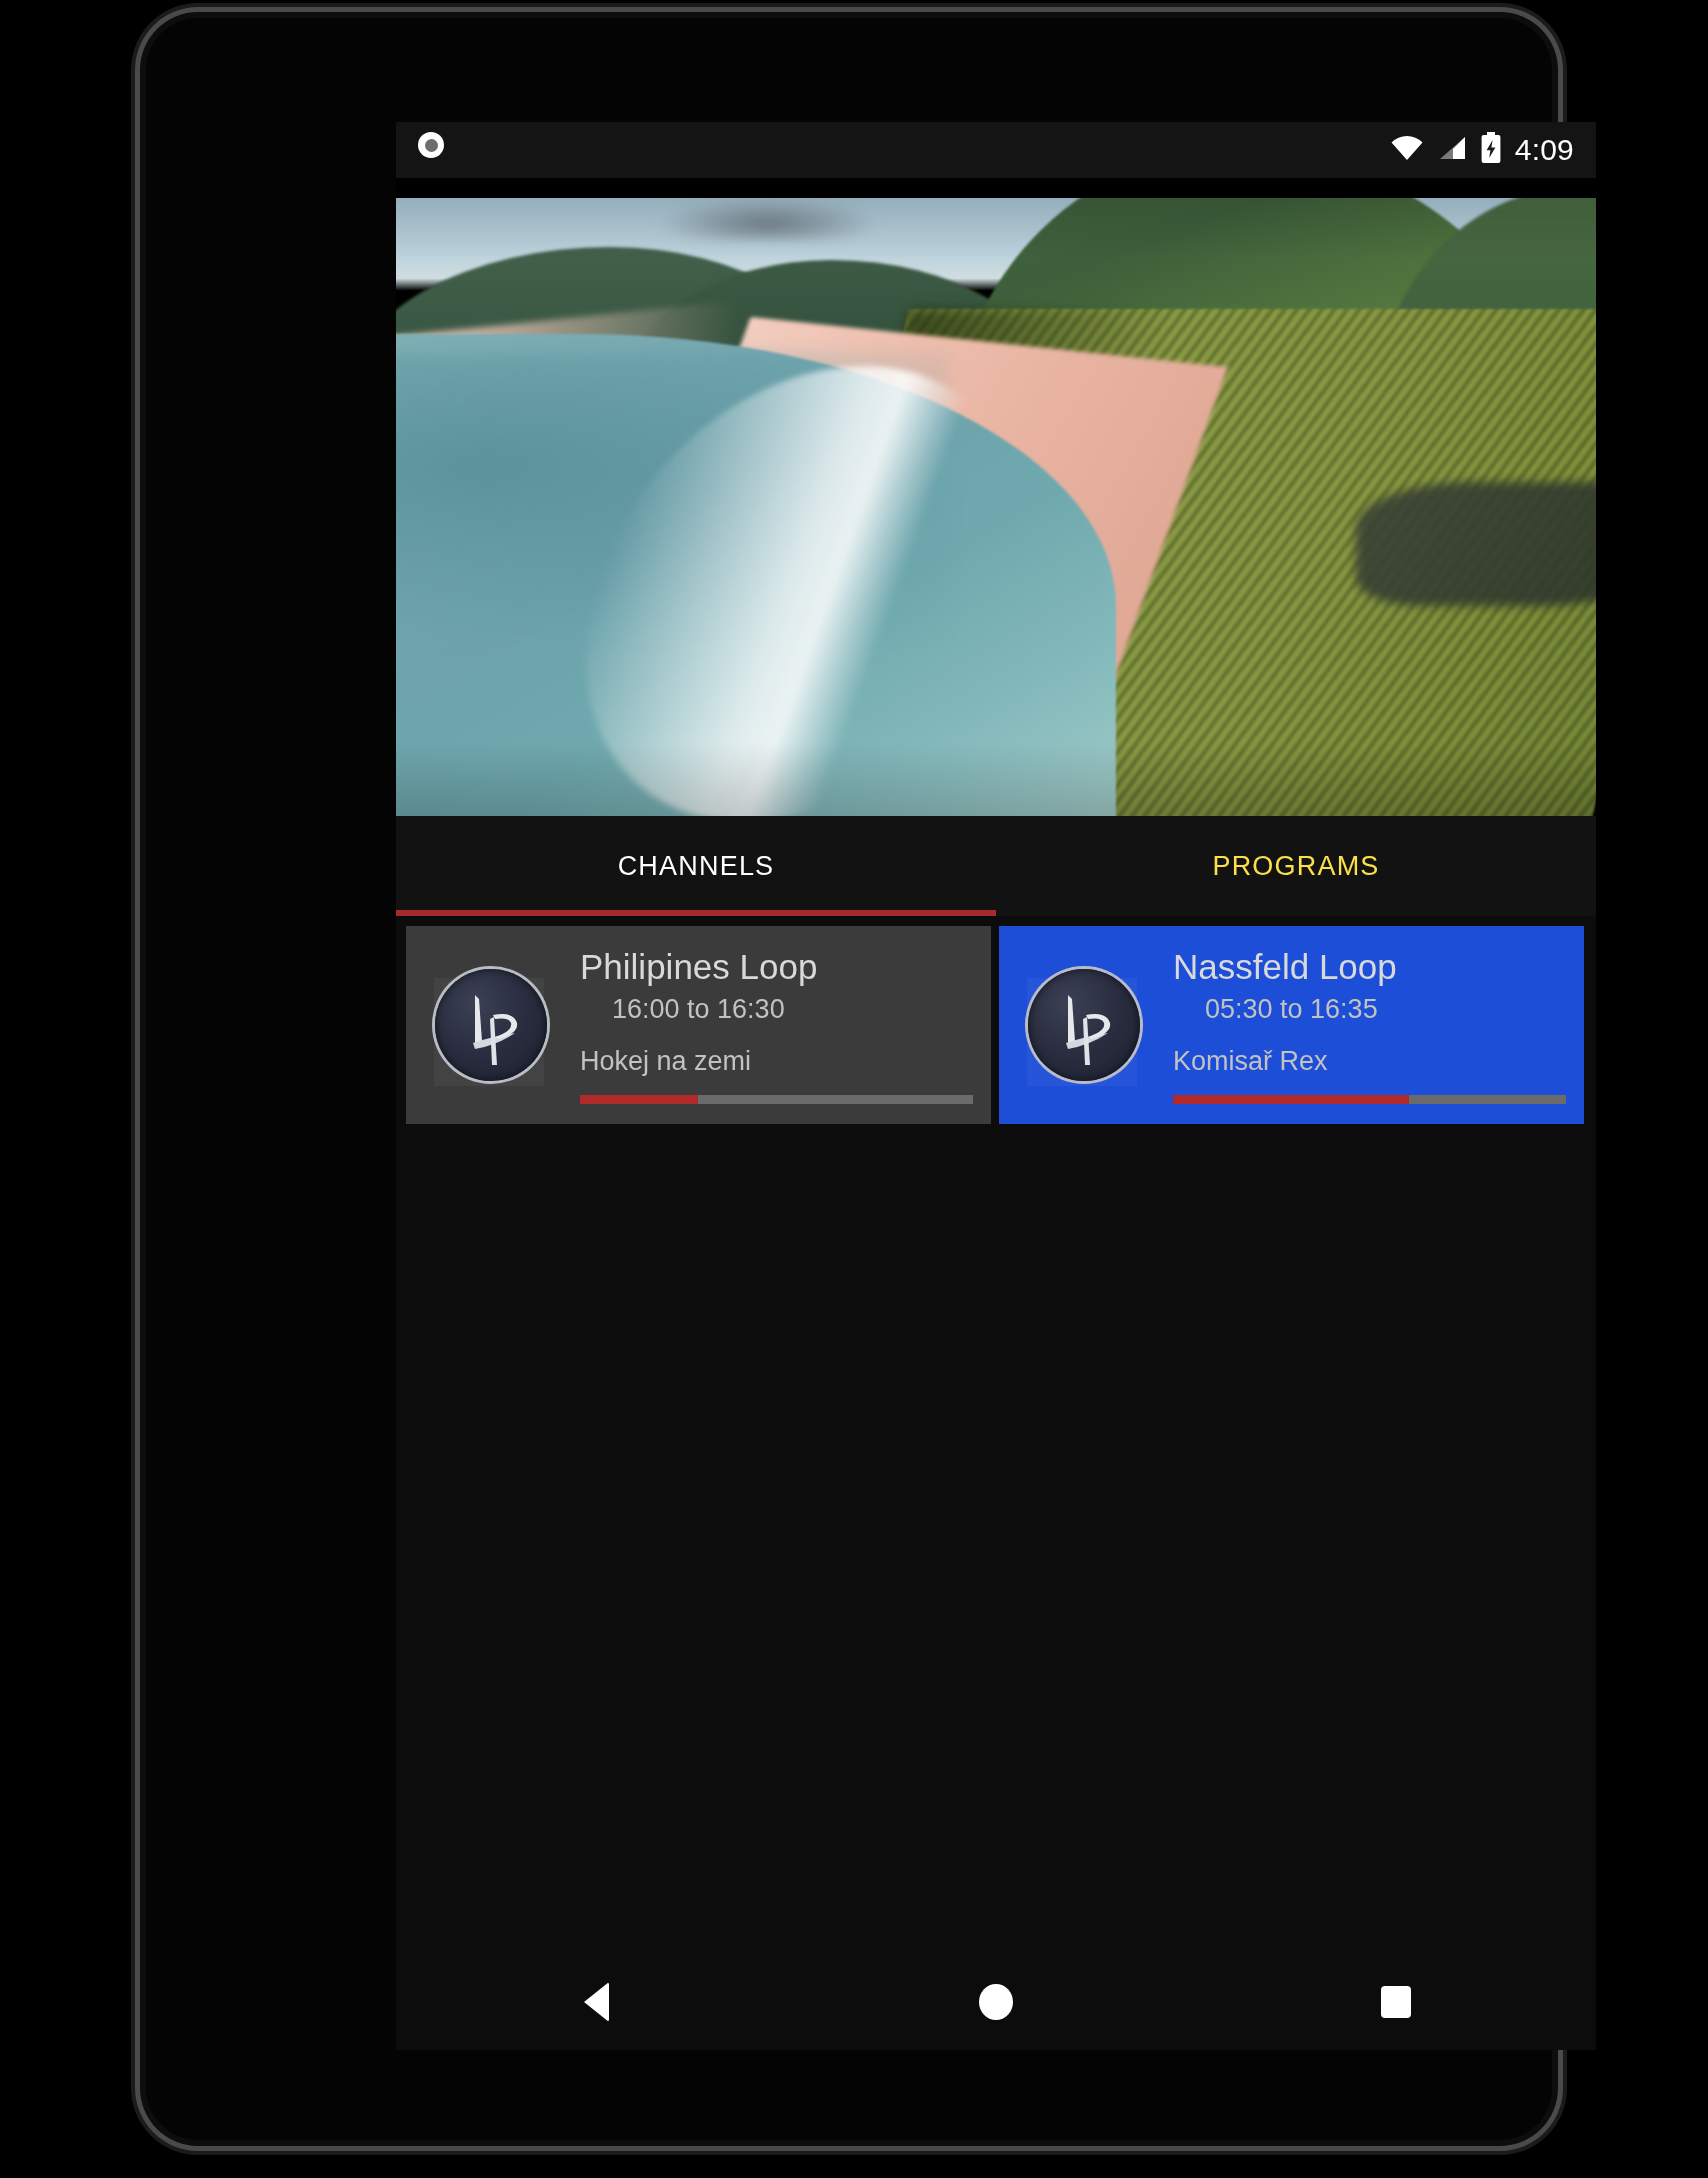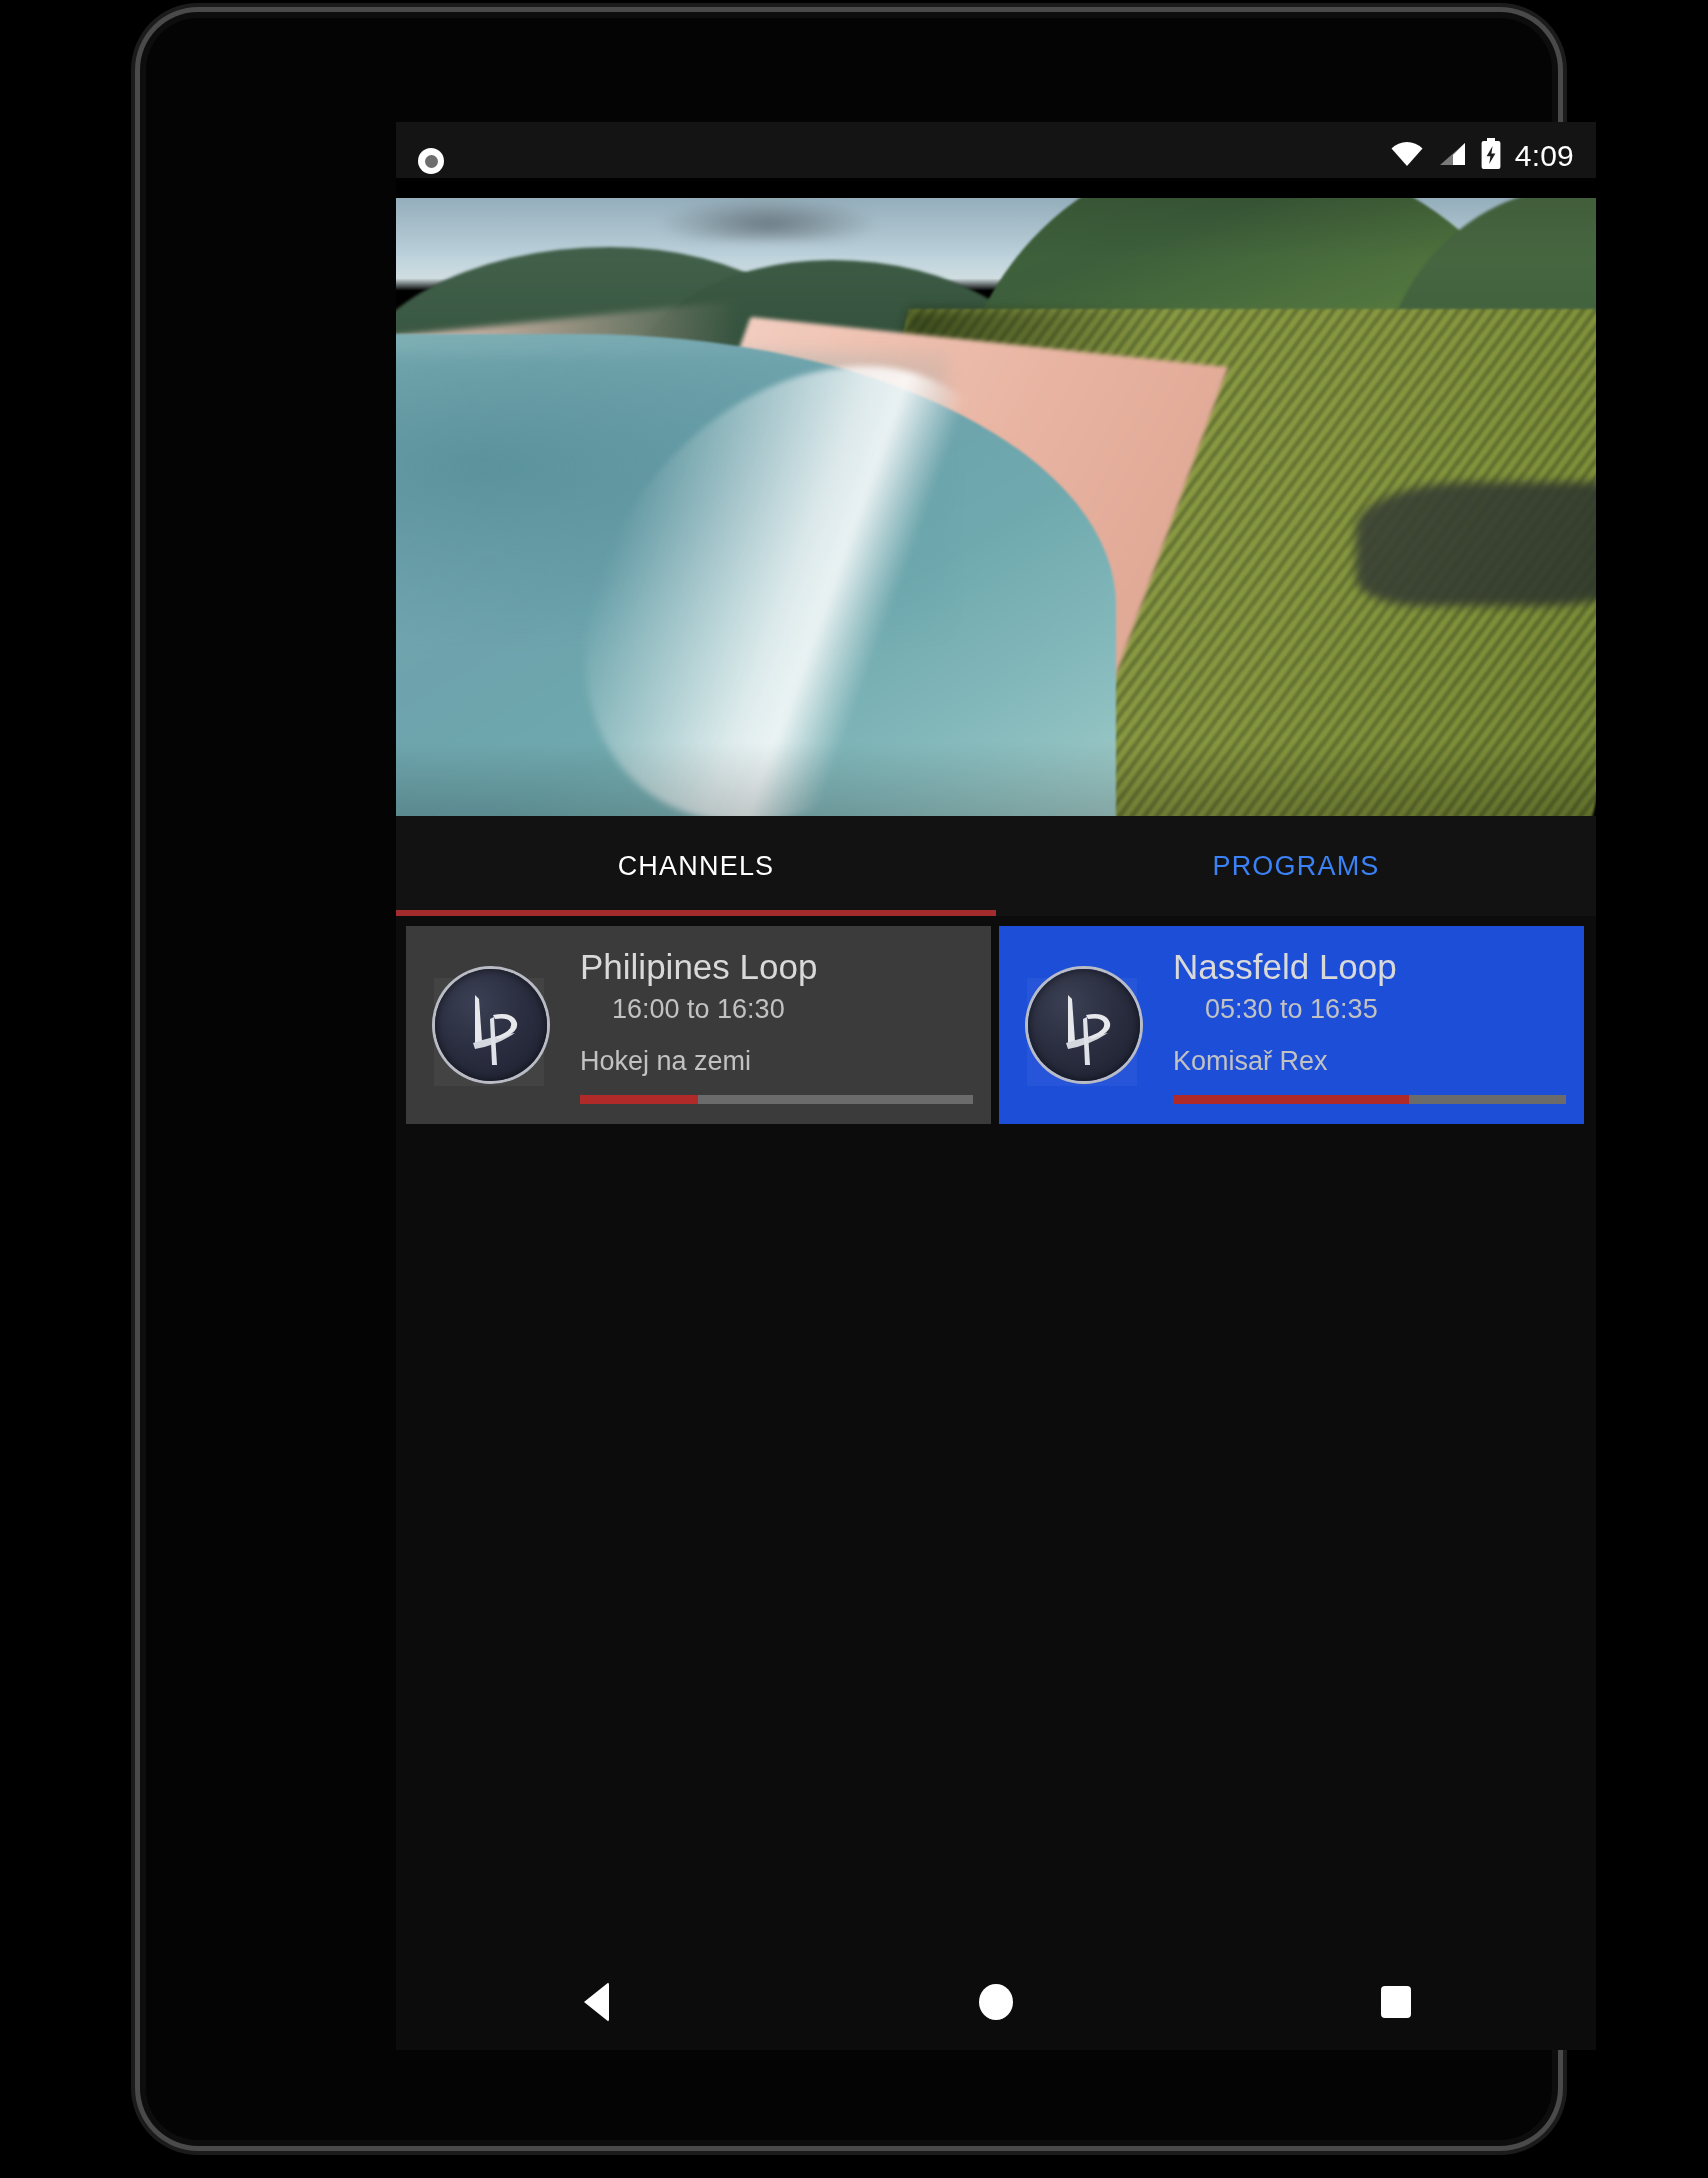--- a/index.html
+++ b/index.html
@@ -48,23 +48,23 @@
   }
 
   
   #status-bar {
     position: absolute;
     left: 0; top: 0;
     width: 100%;
     height: 56px;
     background: #141414;
     display: flex;
-    align-items: flex-end;
+    align-items: flex-start;
     justify-content: space-between;
-    padding: 4px 22px;
+    padding: 10px 22px;
     box-sizing: border-box;
   }
   #status-left { display: flex; align-items: center; gap: 14px; }
   #status-right { display: flex; align-items: center; gap: 13px; }
 
   .cast-dot {
     width: 26px; height: 26px;
     border-radius: 50%;
     background: #ffffff;
     display: flex; align-items: center; justify-content: center;
@@ -226,21 +226,21 @@
     flex: 1 1 0;
     display: flex;
     align-items: center;
     justify-content: center;
     position: relative;
     cursor: pointer;
   }
   .tab-label {
     font-size: 27px;
     letter-spacing: 1.2px;
-    color: #3b82f6;
+    color: #fde047;
     font-family: "Liberation Sans", sans-serif;
   }
   .tab.active .tab-label { color: #ffffff; }
   .tab-indicator {
     position: absolute;
     left: 0; bottom: 0;
     width: 100%;
     height: 6px;
     background: #a32b2b;
   }

